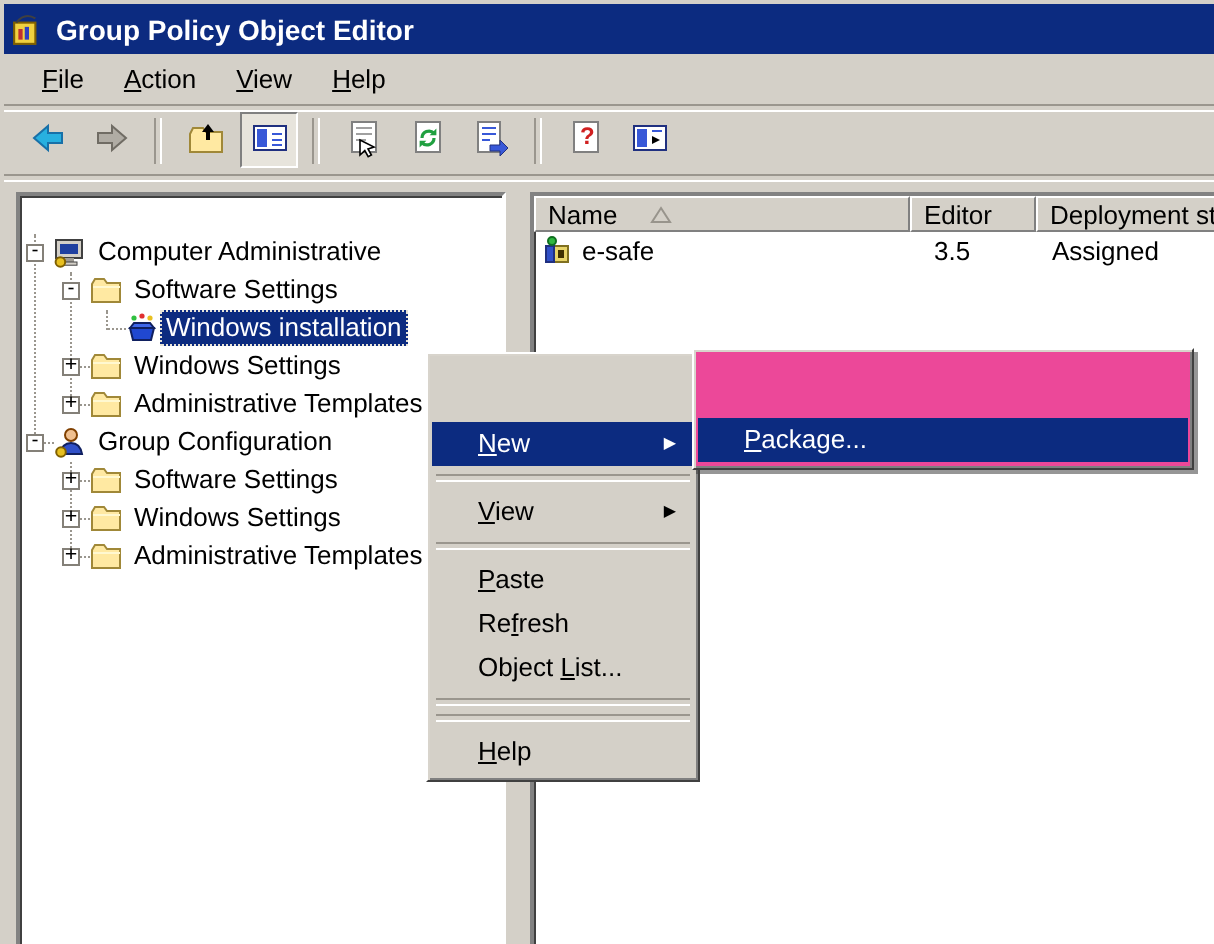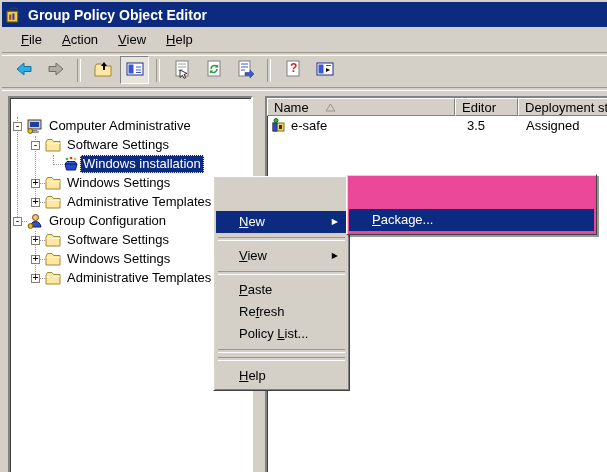--- a/index.html
+++ b/index.html
@@ -344,21 +344,21 @@
     <span class="cm-arrow">▶</span>
   </div>
   <div class="cm-sep"></div>
   <div class="cm-item">
     <span><span></span><u>P</u><span>aste</span></span>
   </div>
   <div class="cm-item">
     <span><span>Re</span><u>f</u><span>resh</span></span>
   </div>
   <div class="cm-item">
-    <span><span>Policy </span><u>L</u><span>ist...</span></span>
+    <span><span>Object </span><u>L</u><span>ist...</span></span>
   </div>
   <div class="cm-sep"></div>
   <div class="cm-sep"></div>
   <div class="cm-item">
     <span><span></span><u>H</u><span>elp</span></span>
   </div>
 </div>
 
 <div class="submenu">
   <div class="cm-item hl">

